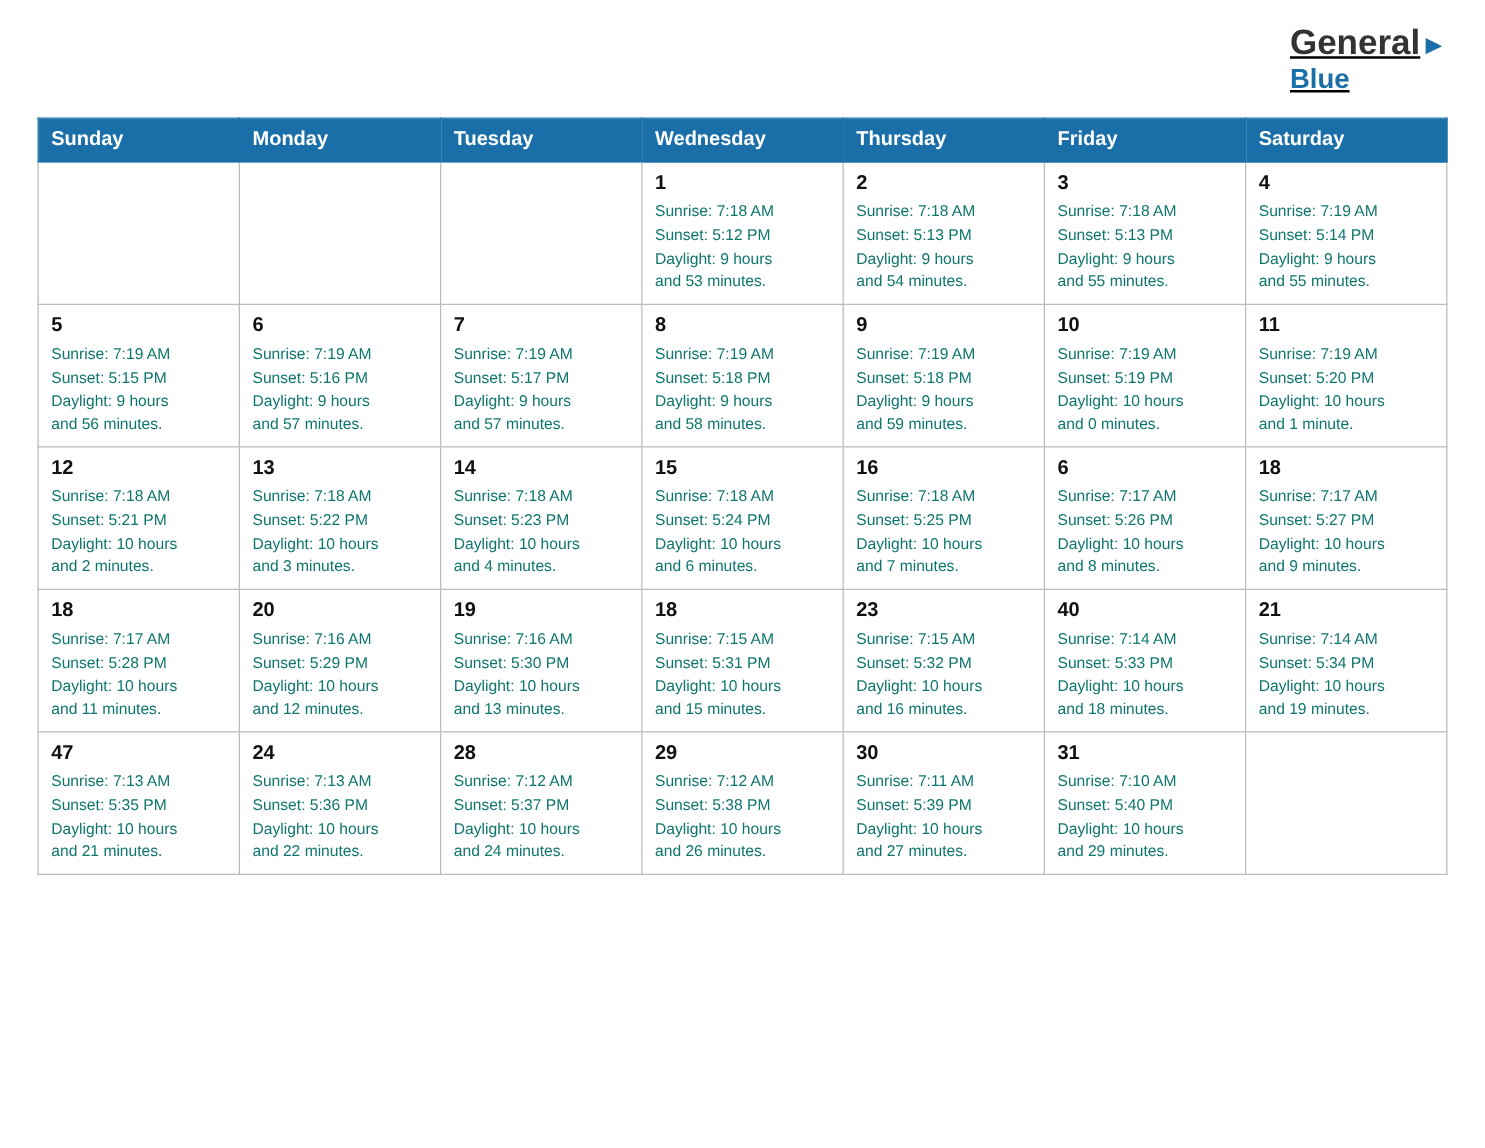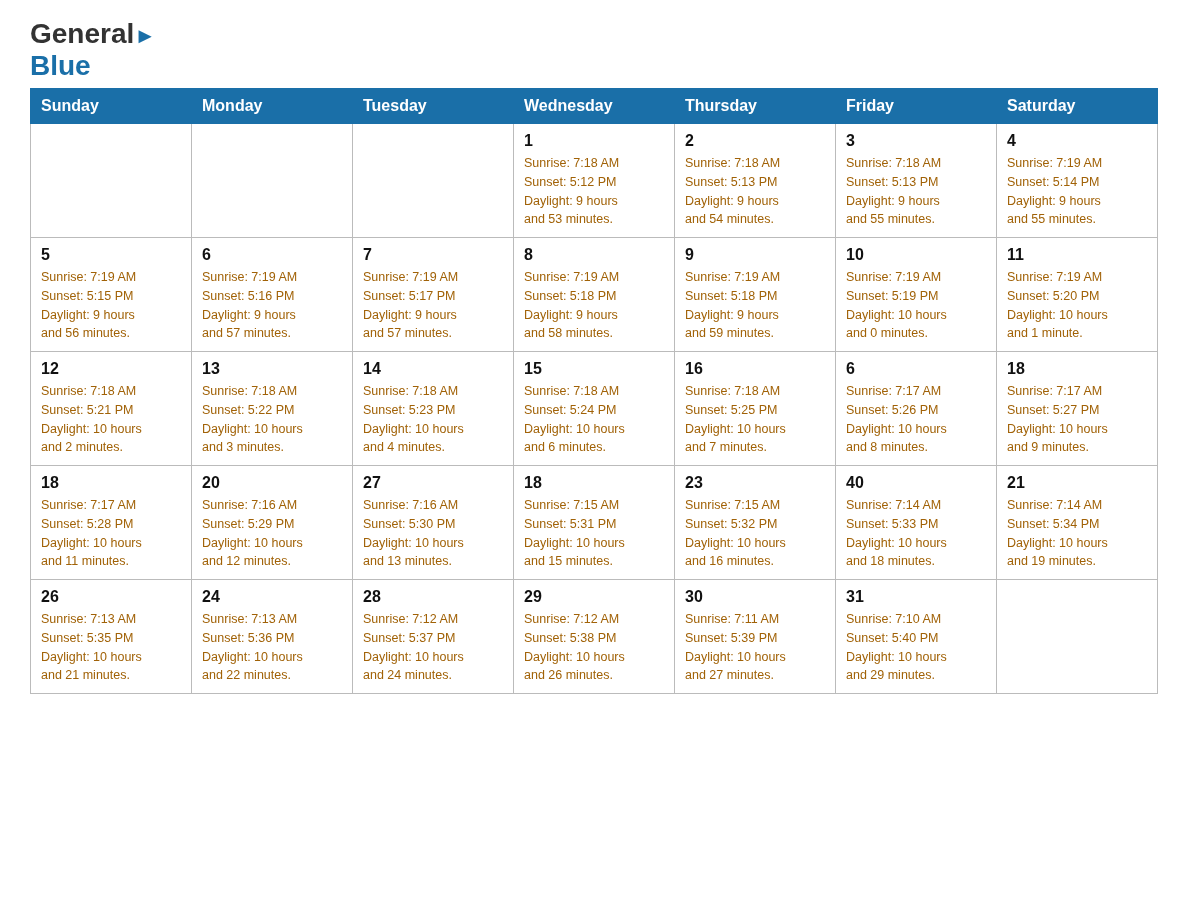--- a/index.html
+++ b/index.html
@@ -5,42 +5,43 @@
     * { margin: 0; padding: 0; box-sizing: border-box; }
     body {
       font-family: Arial, sans-serif;
       background: #fff;
       width: 1188px;
       min-height: 918px;
       padding: 20px 30px;
     }
     .header {
       display: flex;
-      justify-content: flex-start;
+      justify-content: flex-end;
       align-items: flex-start;
-      margin-bottom: 6px;
+      margin-bottom: 18px;
+      text-decoration: underline;
     }
     .logo {
       display: flex;
       flex-direction: column;
       align-items: flex-start;
     }
     .logo-top {
       font-size: 28px;
       font-weight: bold;
       color: #333;
       line-height: 1;
     }
     .logo-top span.blue-arrow {
       display: inline-block;
       color: #1a6fa8;
       font-size: 22px;
     }
     .logo-bottom {
-      font-size: 28px;
+      font-size: 22px;
       font-weight: bold;
       color: #1a6fa8;
       margin-top: 2px;
     }
     .title-section {
       text-align: right;
     }
     .month-title {
       font-size: 52px;
       font-weight: normal;
@@ -77,21 +78,21 @@
     }
     .day-number {
       font-size: 16px;
       font-weight: bold;
       color: #111;
       display: block;
       margin-bottom: 4px;
     }
     .day-info {
       font-size: 12.5px;
-      color: #a16207;
+      color: #0f766e;
       line-height: 1.5;
     }
     .empty-cell {
       background: #fff;
     }
     tr.week-row td {
       height: 110px;
     }
   </style>
 </head>
@@ -267,21 +268,21 @@
 and 11 minutes.</div>
         </td>
         <td>
           <span class="day-number">20</span>
           <div class="day-info" style="white-space: pre-line;">Sunrise: 7:16 AM
 Sunset: 5:29 PM
 Daylight: 10 hours
 and 12 minutes.</div>
         </td>
         <td>
-          <span class="day-number">27</span>
+          <span class="day-number">19</span>
           <div class="day-info" style="white-space: pre-line;">Sunrise: 7:16 AM
 Sunset: 5:30 PM
 Daylight: 10 hours
 and 13 minutes.</div>
         </td>
         <td>
           <span class="day-number">18</span>
           <div class="day-info" style="white-space: pre-line;">Sunrise: 7:15 AM
 Sunset: 5:31 PM
 Daylight: 10 hours
@@ -304,21 +305,21 @@
         <td>
           <span class="day-number">21</span>
           <div class="day-info" style="white-space: pre-line;">Sunrise: 7:14 AM
 Sunset: 5:34 PM
 Daylight: 10 hours
 and 19 minutes.</div>
         </td>
       </tr>
       <tr class="week-row">
         <td>
-          <span class="day-number">26</span>
+          <span class="day-number">47</span>
           <div class="day-info" style="white-space: pre-line;">Sunrise: 7:13 AM
 Sunset: 5:35 PM
 Daylight: 10 hours
 and 21 minutes.</div>
         </td>
         <td>
           <span class="day-number">24</span>
           <div class="day-info" style="white-space: pre-line;">Sunrise: 7:13 AM
 Sunset: 5:36 PM
 Daylight: 10 hours

